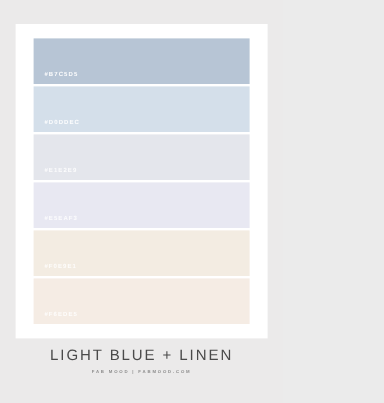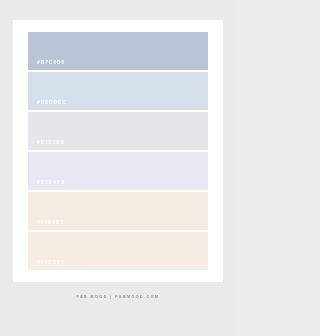--- a/index.html
+++ b/index.html
@@ -129,16 +129,17 @@
       </div>
 
       <div class="swatch pale" style="background:#f5ece4;">
         <span class="swatch-hex">#F6EDE5</span>
       </div>
 
     </div>
   </div>
 
   <div class="caption">
+    <div class="caption-title">LIGHT BLUE + LINEN</div>
     <div class="caption-sub">FAB MOOD | FABMOOD.COM</div>
   </div>
 
 </div>
 
 </body></html>

